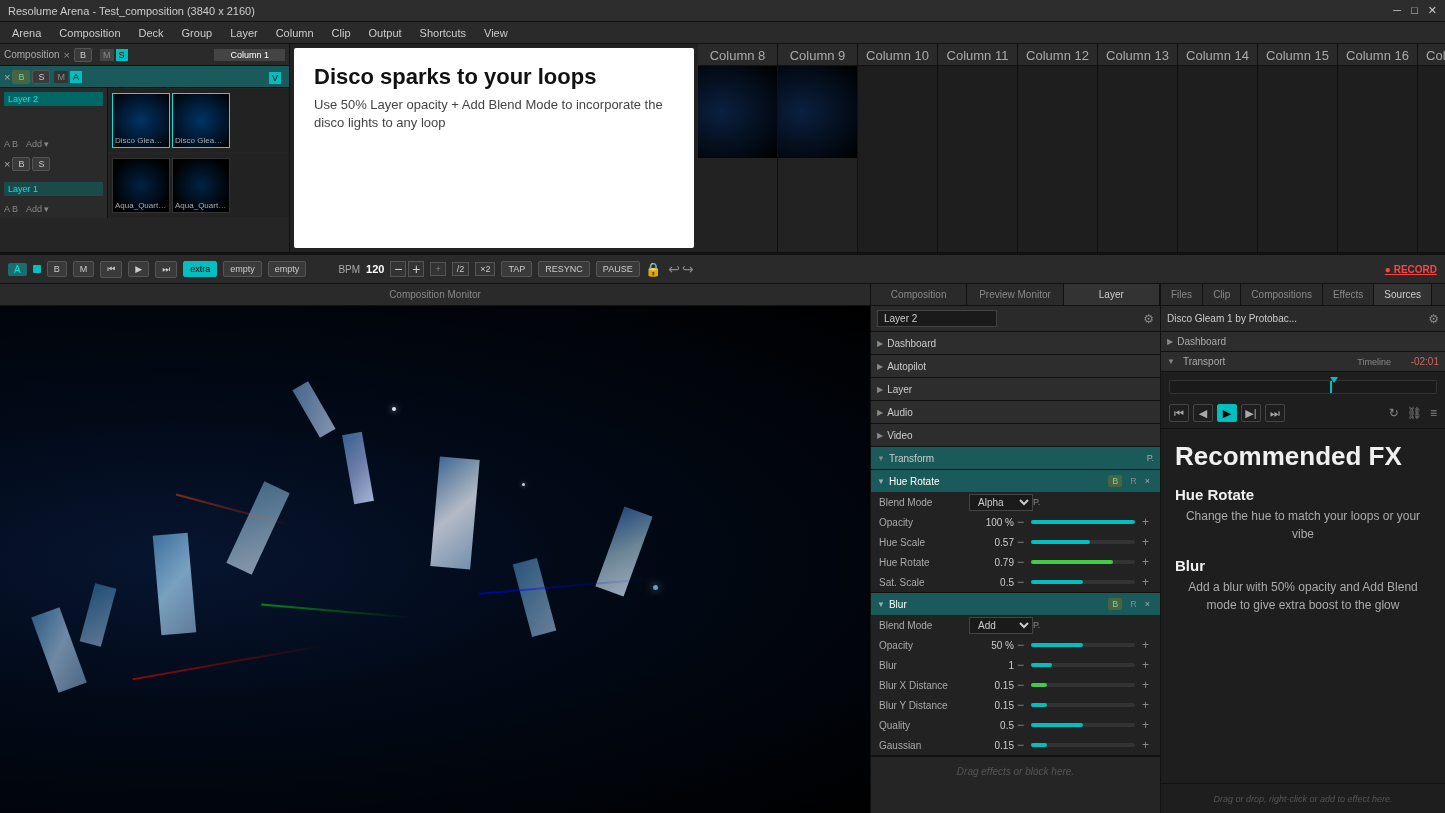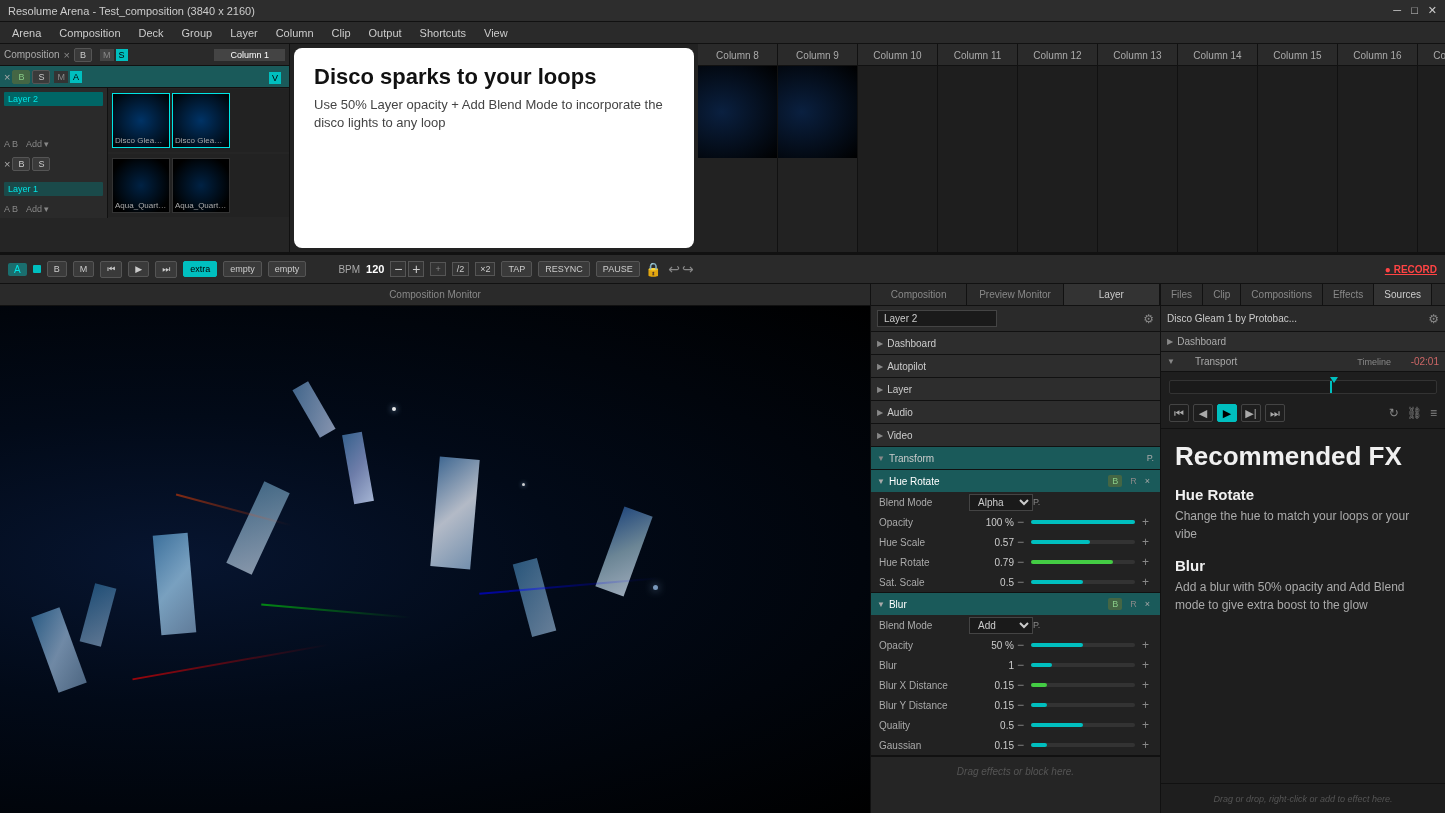--- a/index.html
+++ b/index.html
@@ -25,28 +25,28 @@
     .btn-x { background: transparent; border: none; color: #888; cursor: pointer; font-size: 11px; }
     .clip-thumb { width: 58px; height: 55px; background: #111; border: 1px solid #333; display: flex; flex-direction: column; align-items: center; justify-content: center; overflow: hidden; position: relative; }
     .clip-thumb.active { border-color: #00e5e5; }
     .clip-label { font-size: 8px; color: #aaa; text-align: center; position: absolute; bottom: 2px; left: 0; right: 0; overflow: hidden; text-overflow: ellipsis; white-space: nowrap; padding: 0 2px; }
 
     
     .clip-crystal { width: 100%; height: 100%; background: radial-gradient(ellipse at center, #003366 0%, #001122 70%, #000 100%); }
     .clip-rings { width: 100%; height: 100%; background: radial-gradient(circle at center, #002244 0%, #000 80%); }
 
     
-    #tip-box { background: #fff; color: #222; padding: 16px 20px; width: 400px; margin: 4px; border-radius: 8px; }
+    #tip-box { background: #fff; color: #222; padding: 16px 20px; width: 400px; margin: 4px; border-radius: 2px; }
     #tip-box h2 { font-size: 22px; font-weight: bold; color: #111; margin-bottom: 6px; }
     #tip-box p { font-size: 13px; color: #444; line-height: 1.4; }
 
     
     #columns-area { flex: 1; display: flex; flex-direction: column; overflow: hidden; }
     .col-headers { display: flex; height: 22px; background: #2a2a2a; overflow: hidden; border-bottom: 1px solid #111; }
-    .col-header { min-width: 80px; height: 22px; border-right: 1px solid #111; display: flex; align-items: center; justify-content: center; font-size: 10px; color: #aaa; cursor: pointer; }
+    .col-header { min-width: 80px; height: 22px; border-right: 1px solid #111; display: flex; align-items: center; justify-content: center; font-size: 13px; color: #aaa; cursor: pointer; }
     .col-content { flex: 1; display: flex; overflow: hidden; }
     .col-cell { min-width: 80px; height: 100%; border-right: 1px solid #111; background: #1e1e1e; }
     .col-cell.has-clip { background: #222; }
 
     
     #transport-bar { height: 30px; background: #2a2a2a; border-bottom: 1px solid #111; display: flex; align-items: center; padding: 0 8px; gap: 6px; border-top: 1px solid #111; }
     .transport-btn { background: #3a3a3a; border: 1px solid #555; color: #ccc; font-size: 9px; padding: 2px 6px; cursor: pointer; border-radius: 2px; }
     .transport-btn.active { background: #00bfbf; color: #000; border-color: #00bfbf; }
     .bpm-label { color: #aaa; font-size: 10px; }
     .bpm-value { color: #fff; font-weight: bold; font-size: 11px; }
@@ -115,21 +115,21 @@
     .transport-controls { display: flex; align-items: center; gap: 4px; padding: 4px 0; }
     .tc-btn { background: transparent; border: 1px solid #444; color: #aaa; font-size: 11px; width: 20px; height: 18px; cursor: pointer; display: flex; align-items: center; justify-content: center; border-radius: 2px; }
     .tc-btn.play { background: #00bfbf; color: #000; border-color: #00bfbf; }
     .tc-spacer { flex: 1; }
     .tc-icon { font-size: 12px; color: #888; cursor: pointer; }
 
     
     .rec-fx-content { padding: 12px 14px; flex: 1; overflow-y: auto; background: #1e1e1e; }
     .rec-fx-title { font-size: 26px; font-weight: bold; color: #f0f0f0; margin-bottom: 14px; }
     .rec-fx-fx-name { font-size: 15px; font-weight: bold; color: #f0f0f0; margin-bottom: 4px; }
-    .rec-fx-desc { font-size: 12px; color: #aaa; line-height: 1.5; margin-bottom: 14px; }
+    .rec-fx-desc { font-size: 12px; color: #aaa; line-height: 1.5; margin-bottom: 14px; text-align: center; }
 
     
     .drop-zone { height: 30px; display: flex; align-items: center; justify-content: center; color: #555; font-size: 10px; border-top: 1px solid #111; font-style: italic; }
 
     
     ::-webkit-scrollbar { width: 6px; height: 6px; }
     ::-webkit-scrollbar-track { background: #1a1a1a; }
     ::-webkit-scrollbar-thumb { background: #444; border-radius: 3px; }
 
     
@@ -584,21 +584,21 @@
       </div>
 
       <div class="files-section-header">
         <span class="fx-triangle">▶</span>
         <span class="files-section-label" style="margin-left:4px;">Dashboard</span>
       </div>
 
       <div style="border-bottom:1px solid #111;">
         <div class="files-section-header">
           <span class="fx-triangle">▼</span>
-          <span class="files-section-label" style="margin-left:20px;">Transport</span>
+          <span class="files-section-label" style="margin-left:8px;">Transport</span>
           <span style="margin-left:auto;font-size:9px;color:#888;">Timeline</span>
           <span style="font-size:10px;color:#cc6666;margin-left:8px;min-width:40px;text-align:right;">-02:01</span>
         </div>
 
         <div style="padding:4px 8px;">
           <div class="timeline-bar">
             <div class="timeline-cursor"></div>
             <div class="timeline-marker"></div>
           </div>
         </div>

